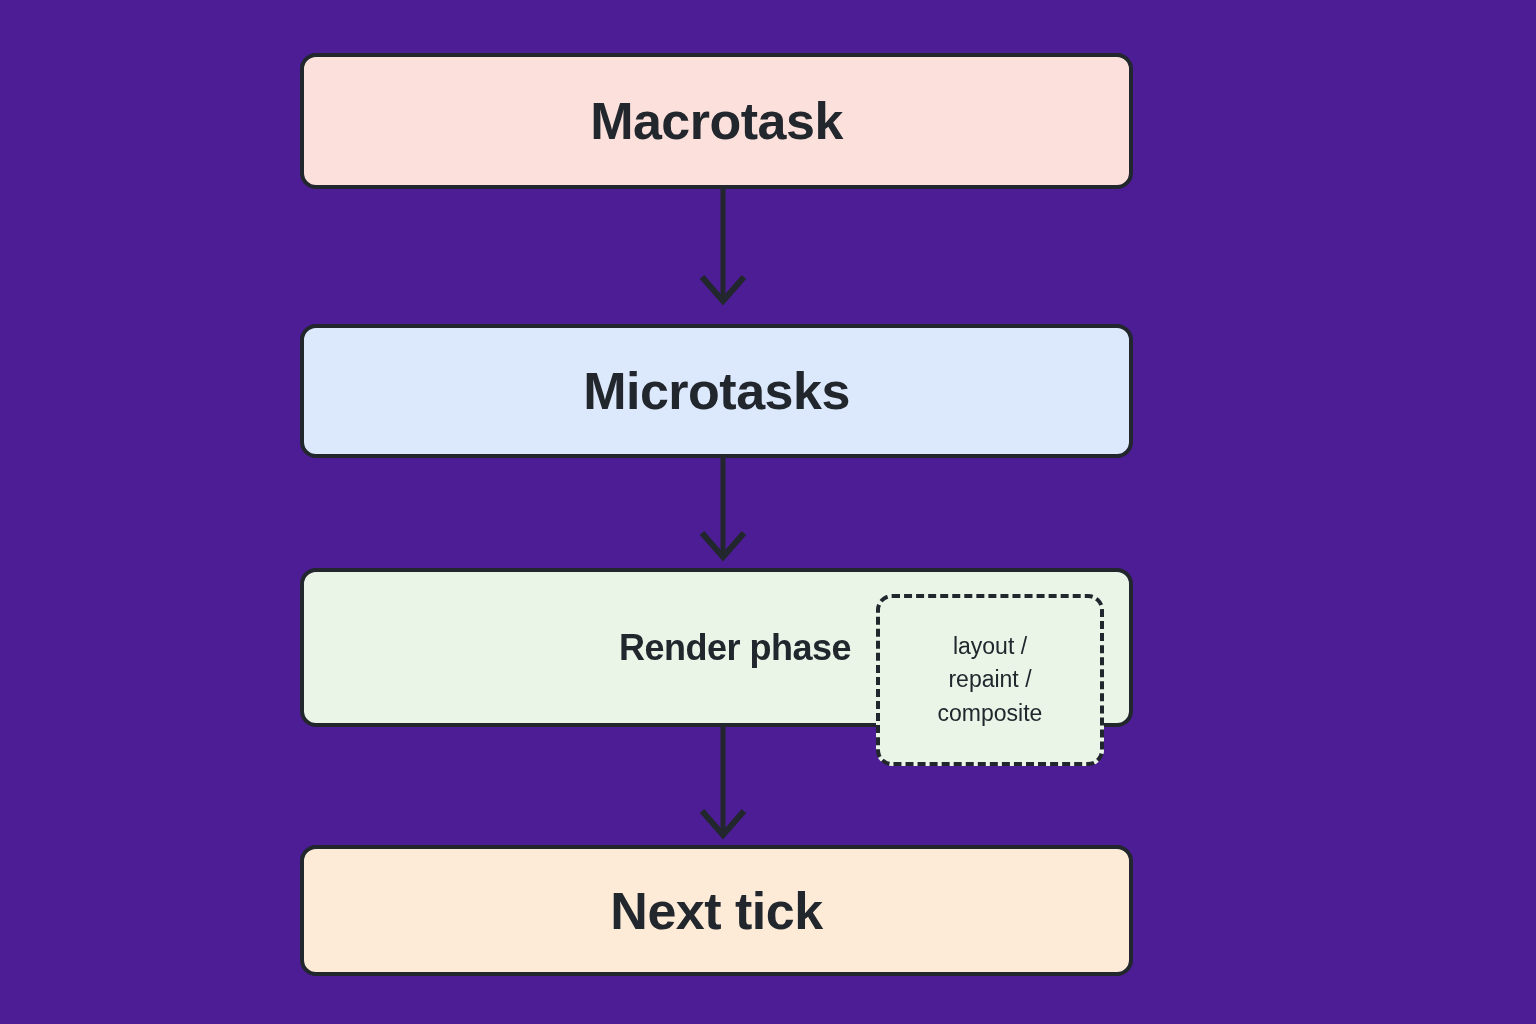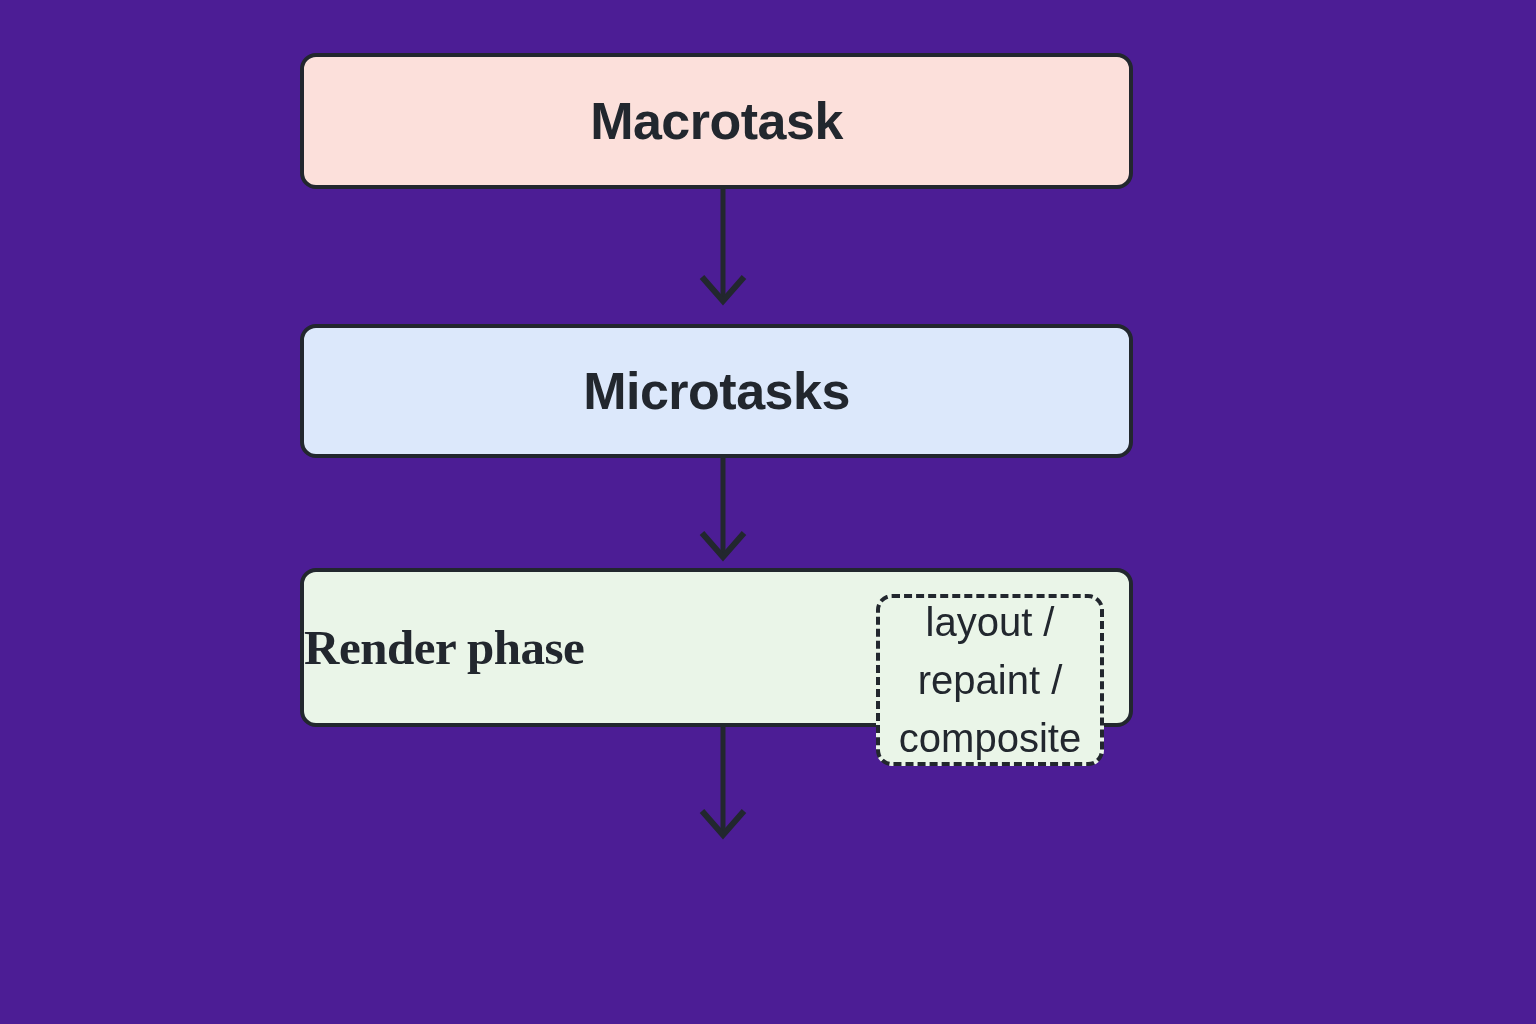--- a/index.html
+++ b/index.html
@@ -67,47 +67,46 @@
     background: #fdebd8;
   }
 
   #node-macrotask .node-label,
   #node-microtasks .node-label,
   #node-nexttick .node-label {
     font-size: 52px;
   }
 
   #node-render .node-label {
-    font-size: 49px;
+    font-size: 36px;
     position: absolute;
     left: 0;
     right: 278px;
-    text-align: left;
-    font-family: Liberation Serif, serif;
+    text-align: right;
   }
 
   
   #annotation-layout-repaint-composite {
     position: absolute;
     left: 876px;
     top: 594px;
     width: 228px;
     height: 172px;
     box-sizing: border-box;
     background: #eaf5e8;
     border: 4px dashed #22272e;
     border-radius: 16px;
     display: flex;
     align-items: center;
     justify-content: center;
     z-index: 5;
   }
   #annotation-layout-repaint-composite .annotation-text {
     color: #22272e;
-    font-size: 40px;
+    font-size: 23px;
     line-height: 1.45;
     text-align: center;
     white-space: pre-line;
     font-weight: 400;
   }
 
   
   .connector {
     position: absolute;
     left: 0;
@@ -151,14 +150,17 @@
   <div class="node" id="node-render">
     <span class="node-label">Render phase</span>
   </div>
 
   <div id="annotation-layout-repaint-composite">
     <span class="annotation-text">layout /
 repaint /
 composite</span>
   </div>
 
+  <div class="node" id="node-nexttick">
+    <span class="node-label">Next tick</span>
+  </div>
 
 </div>
 
 </body></html>

